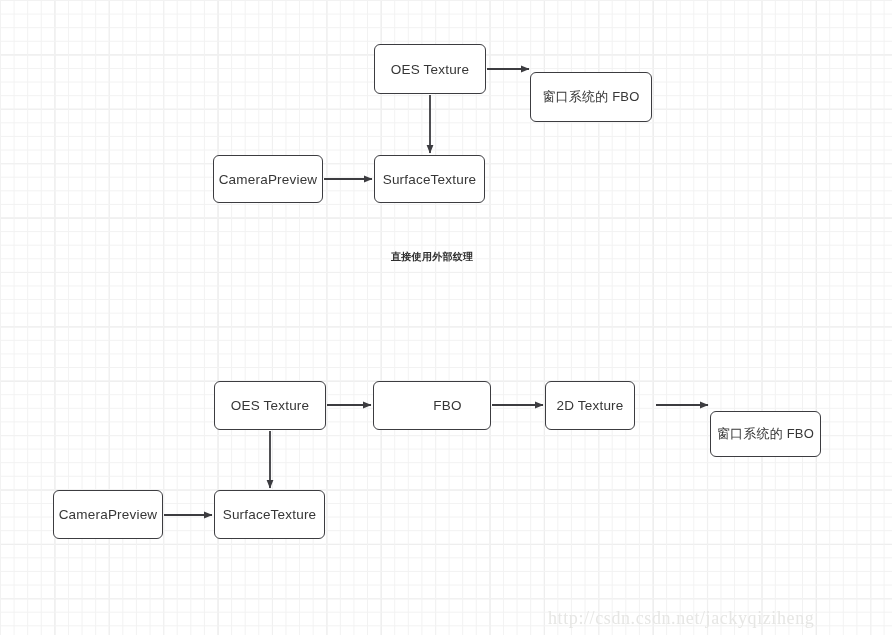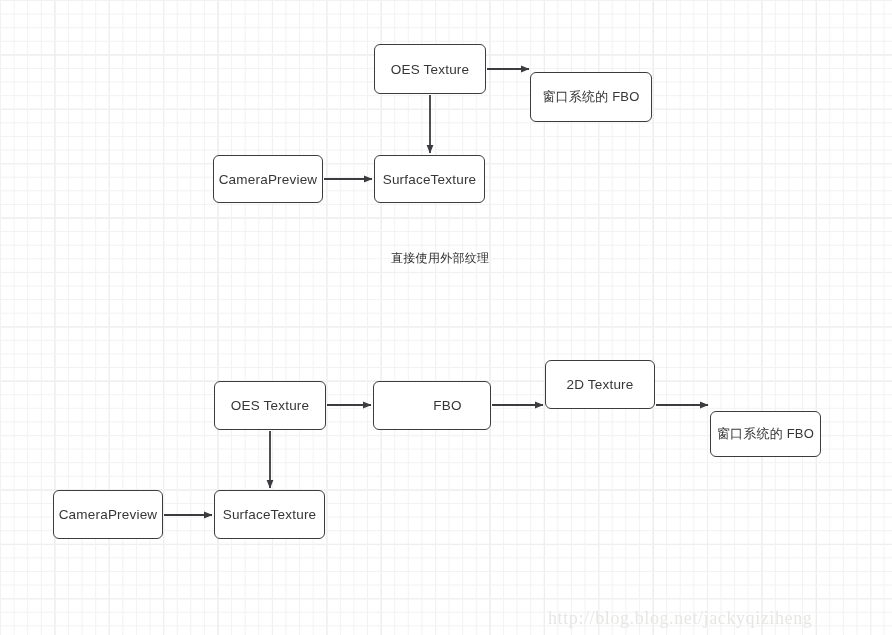--- a/index.html
+++ b/index.html
@@ -41,22 +41,22 @@
     white-space: nowrap;
     z-index: 3;
   }
   .node.cjk {
     font-size: 13px;
     margin-top: 28px;
   }
   .caption {
     position: absolute;
     color: #2f2f2f;
-    font-size: 12px;
-    font-weight: 400;
+    font-size: 10px;
+    font-weight: 700;
     white-space: nowrap;
     letter-spacing: 0.3px;
     z-index: 3;
     text-align: right;
   }
   .arrow-svg {
     position: absolute;
     left: 0;
     top: 0;
     width: 892px;
@@ -110,24 +110,24 @@
   <div class="node" style="left:213px; top:155px; width:110px; height:48px;">CameraPreview</div>
 
   <div class="node" style="left:374px; top:155px; width:111px; height:48px;">SurfaceTexture</div>
 
   <div class="caption" style="left:391px; top:250px;">直接使用外部纹理</div>
 
   <div class="node" style="left:214px; top:381px; width:112px; height:49px;">OES Texture</div>
 
   <div class="node" style="left:373px; top:381px; width:118px; height:49px;padding-left:31px;">FBO</div>
 
-  <div class="node" style="left:545px; top:360px; width:110px; height:49px;">2D Texture</div>
+  <div class="node" style="left:545px; top:381px; width:90px; height:49px;">2D Texture</div>
 
   <div class="node cjk" style="left:710px; top:383px; width:111px; height:46px;">窗口系统的 FBO</div>
 
   <div class="node" style="left:53px; top:490px; width:110px; height:49px;">CameraPreview</div>
 
   <div class="node" style="left:214px; top:490px; width:111px; height:49px;">SurfaceTexture</div>
 
 
-  <div class="watermark" style="left:548px; top:608px;">http://blog.blog.net/jackyqiziheng</div>
+  <div class="watermark" style="left:548px; top:608px;">http://csdn.csdn.net/jackyqiziheng</div>
 
 </div>
 
 </body></html>

